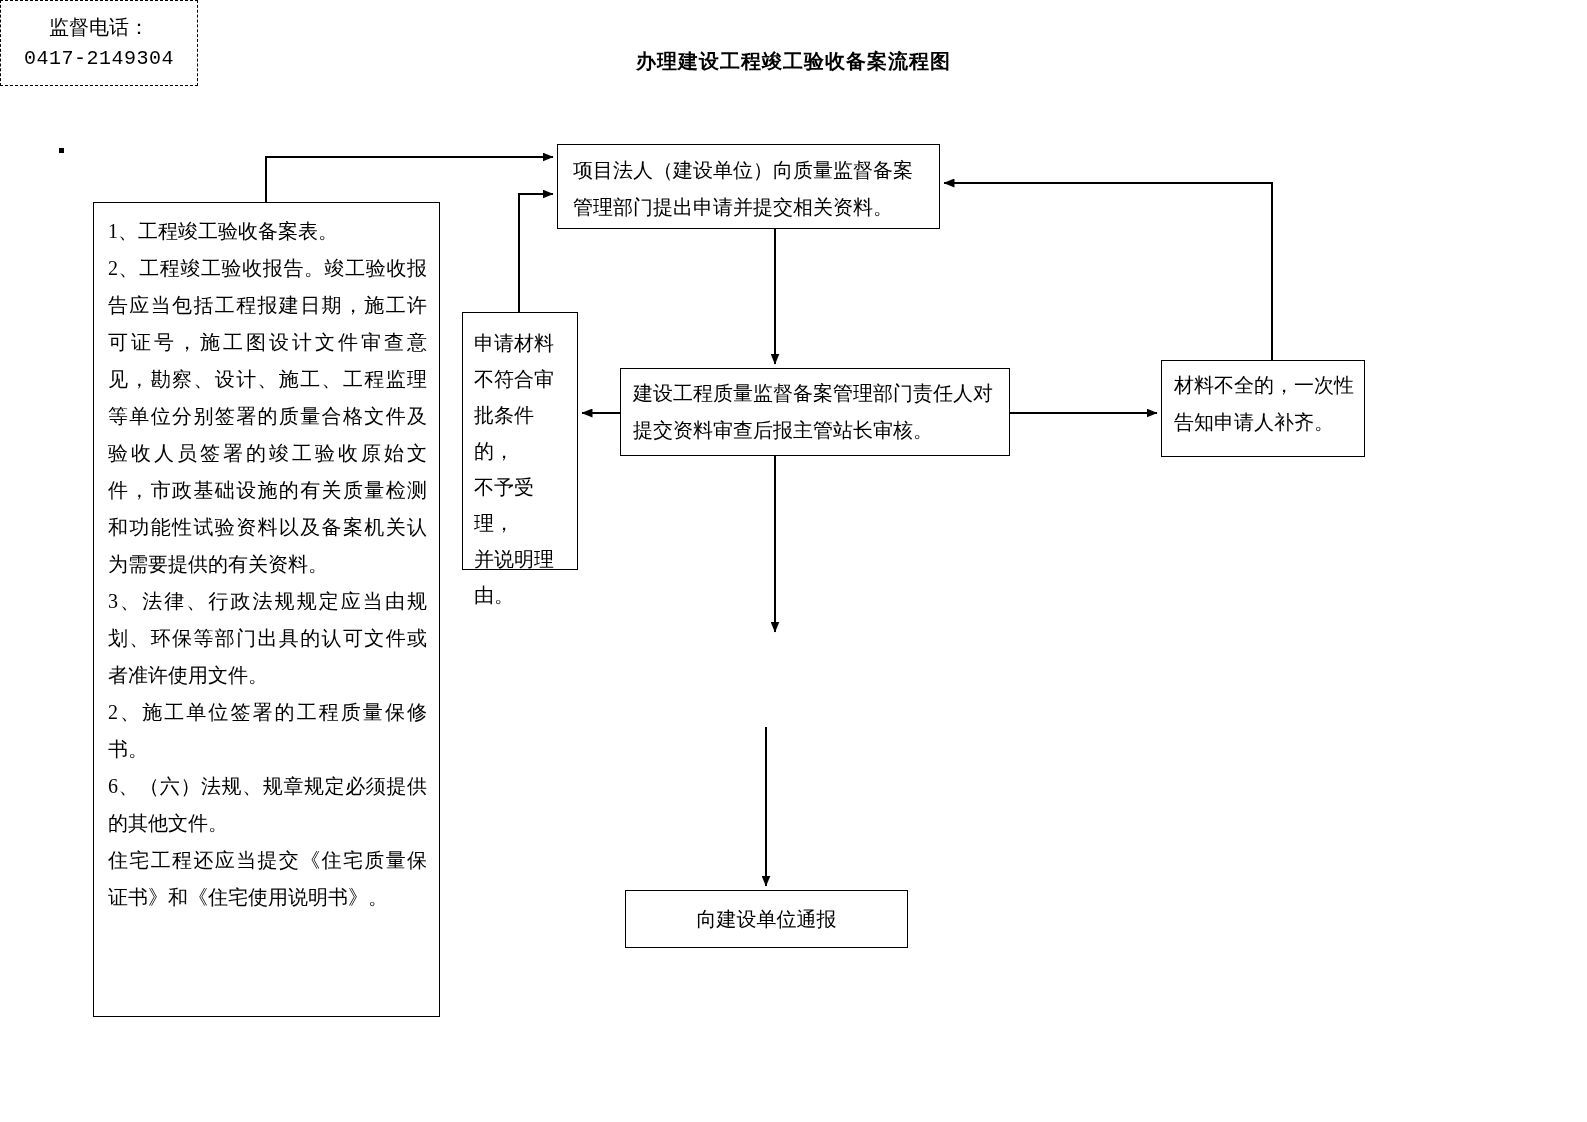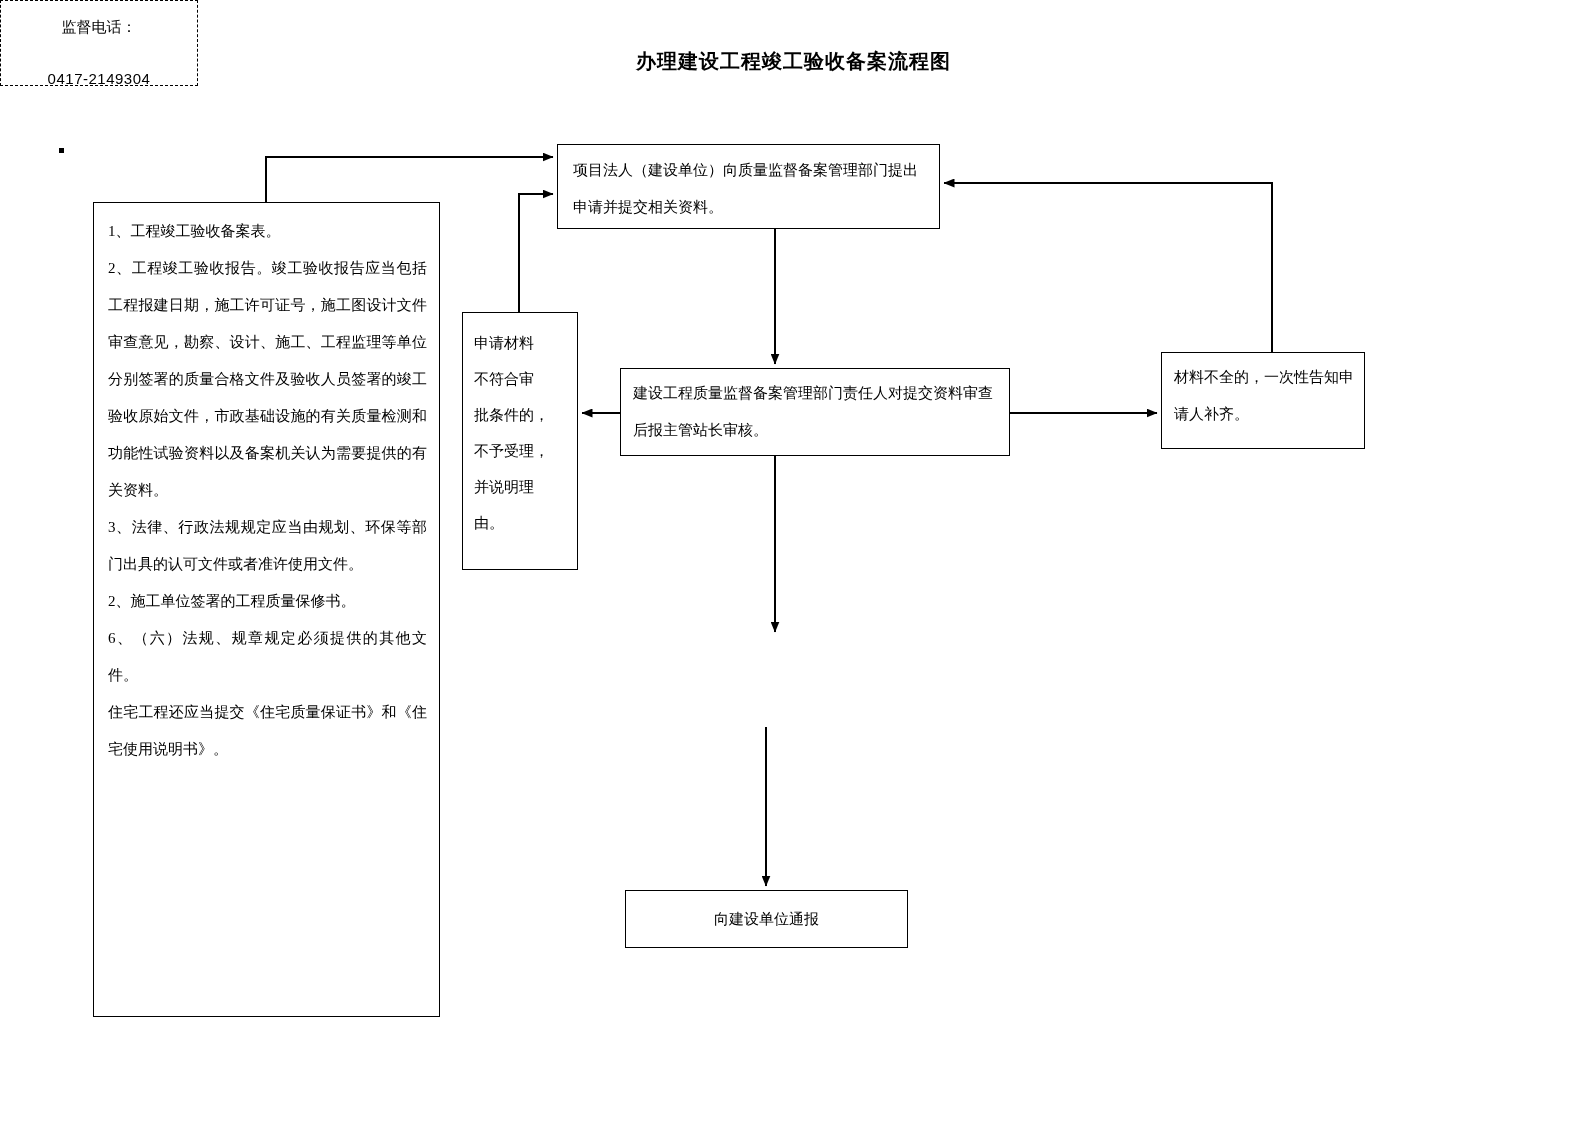--- a/index.html
+++ b/index.html
@@ -36,21 +36,21 @@
     height: 5px;
     background: #000;
   }
   .box {
     position: absolute;
     box-sizing: border-box;
     border: 1.6px solid #000;
     background: #fff;
   }
   .box-text {
-    font-size: 15px;
+    font-size: 20px;
     line-height: 37px;
     color: #000;
   }
   
   #left-panel {
     left: 93px;
     top: 202px;
     width: 347px;
     height: 815px;
     padding: 10px 12px 0 14px;
@@ -89,21 +89,21 @@
   #review-box {
     left: 620px;
     top: 368px;
     width: 390px;
     height: 88px;
     padding: 6px 10px 0 12px;
   }
   
   #incomplete-box {
     left: 1161px;
-    top: 352px;
+    top: 360px;
     width: 204px;
     height: 97px;
     padding: 6px 10px 0 12px;
   }
   
   #filing-box {
     left: 558px;
     top: 636px;
     width: 455px;
     height: 91px;
@@ -124,21 +124,21 @@
   #phone-box {
     left: 1100px;
     top: 843px;
     width: 196px;
     height: 74px;
     border: 1.5px dashed #000;
     text-align: center;
     padding-top: 10px;
   }
   #phone-box .box-text { line-height: 32px; }
-  .mono-num { font-family: Liberation Sans, sans-serif; letter-spacing: 0.5px; margin-top: 20px; }
+  .mono-num { font-family: Liberation Mono, monospace; letter-spacing: 0.5px; }
   
   #wires {
     position: absolute;
     left: 0; top: 0;
     width: 1587px;
     height: 1122px;
     pointer-events: none;
   }
 </style>
 </head>

